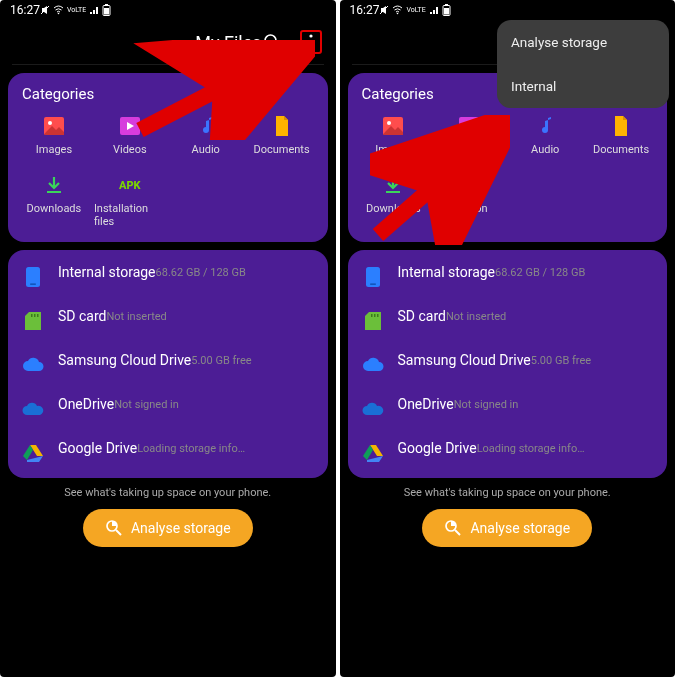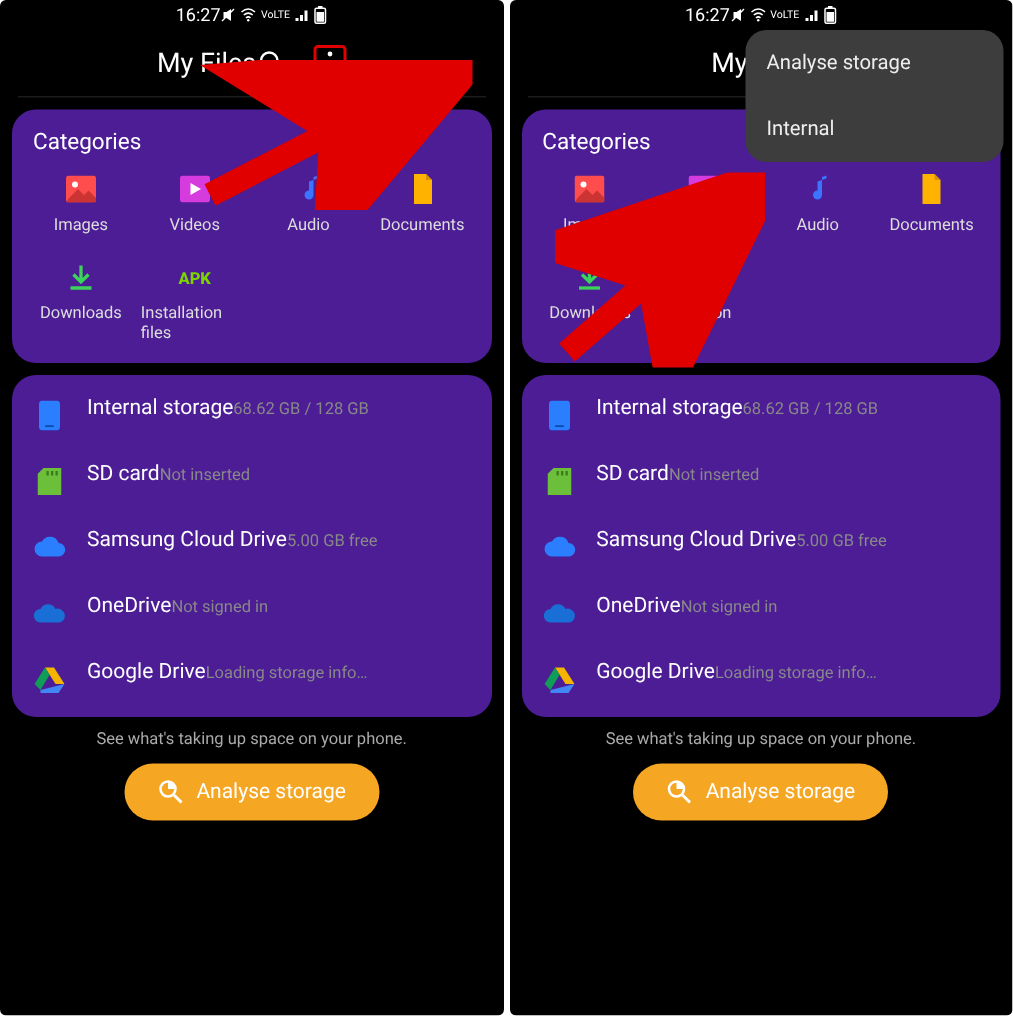--- a/index.html
+++ b/index.html
@@ -16,31 +16,31 @@
   width: 336px;
   height: 677px;
   background: #000;
   color: #fff;
   position: relative;
   overflow: hidden;
   border-radius: 4px;
 }
 .status-bar {
   display: flex;
-  justify-content: center;
+  justify-content: flex-start;
   align-items: center;
   padding: 0 10px;
   font-size: 12px;
   height: 20px;
 }
 .status-icons { display: flex; gap: 3px; align-items: center; font-size: 10px; }
 .app-header {
   display: flex;
   align-items: center;
-  justify-content: center;
+  justify-content: flex-end;
   padding: 8px 14px;
   height: 44px;
 }
 .app-title { font-size: 18px; font-weight: 400; }
 .header-actions { display: flex; gap: 18px; align-items: center; }
 .icon-btn { width: 20px; height: 20px; display:flex; align-items:center; justify-content:center; cursor:pointer; }
 .divider { height: 1px; background: #1b1b1b; margin: 0 12px; }
 .card {
   background: #4c1d95;
   margin: 8px 8px;

